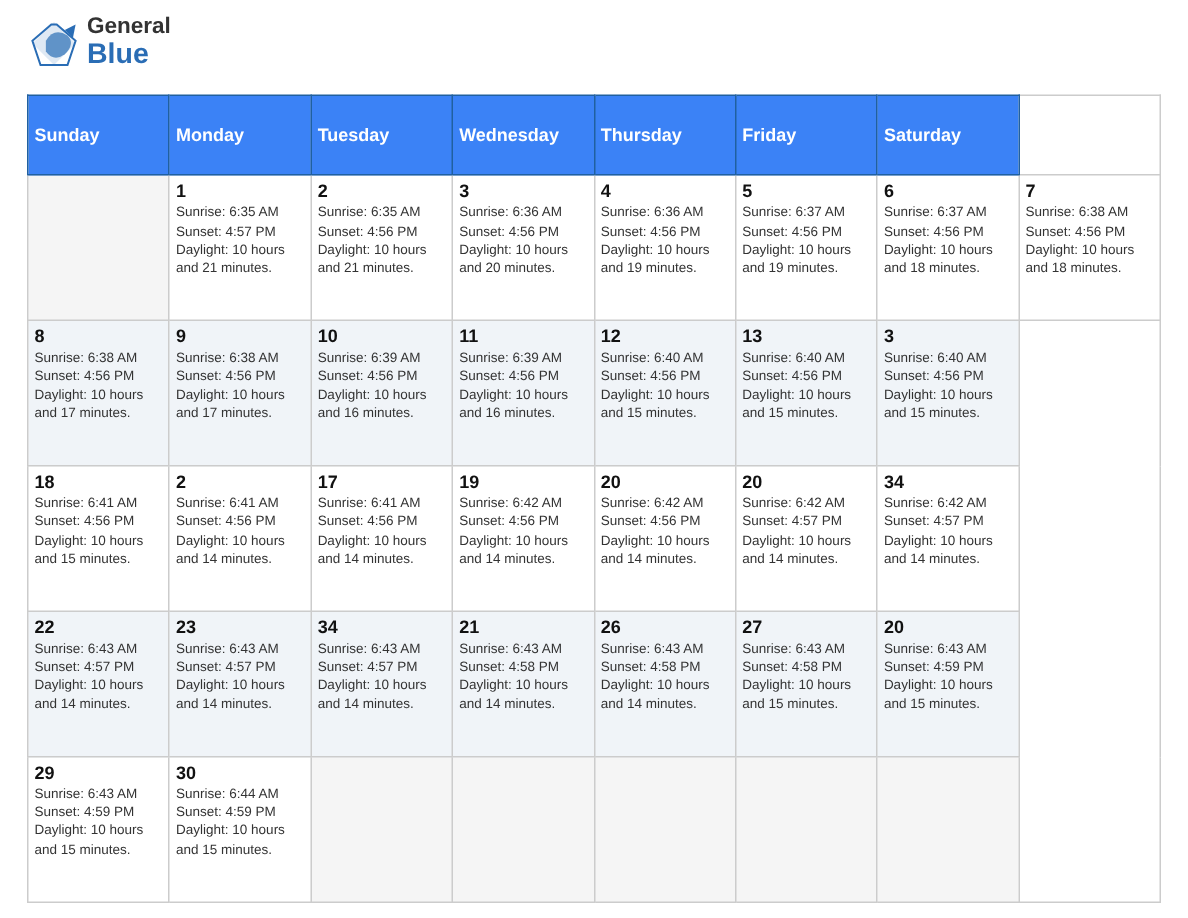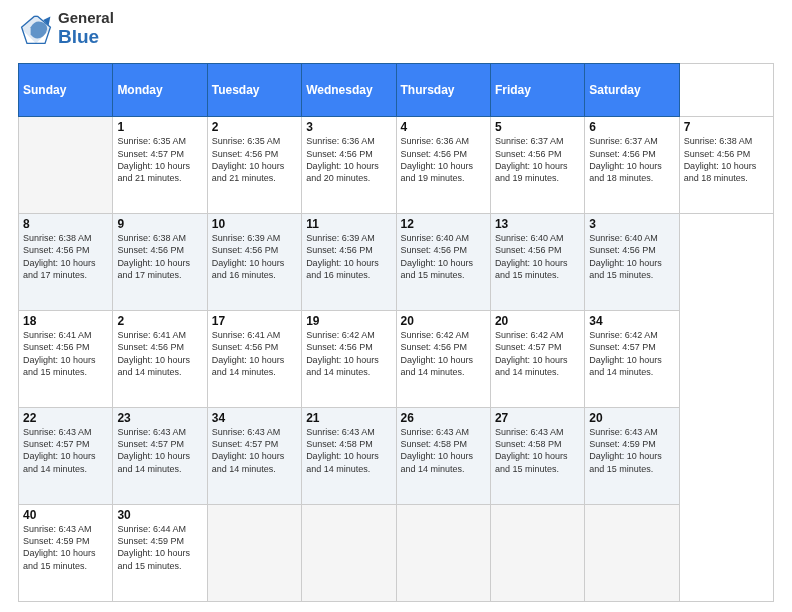--- a/index.html
+++ b/index.html
@@ -252,21 +252,21 @@
         <span class="day-num">27</span>
         <span class="day-info">Sunrise: 6:43 AM<br>Sunset: 4:58 PM<br>Daylight: 10 hours and 15 minutes.</span>
       </td>
           <td>
         <span class="day-num">20</span>
         <span class="day-info">Sunrise: 6:43 AM<br>Sunset: 4:59 PM<br>Daylight: 10 hours and 15 minutes.</span>
       </td>
         </tr>
         <tr>
           <td>
-        <span class="day-num">40</span>
+        <span class="day-num">29</span>
         <span class="day-info">Sunrise: 6:43 AM<br>Sunset: 4:59 PM<br>Daylight: 10 hours and 15 minutes.</span>
       </td>
           <td>
         <span class="day-num">30</span>
         <span class="day-info">Sunrise: 6:44 AM<br>Sunset: 4:59 PM<br>Daylight: 10 hours and 15 minutes.</span>
       </td>
           <td class="empty"></td>
           <td class="empty"></td>
           <td class="empty"></td>
           <td class="empty"></td>

